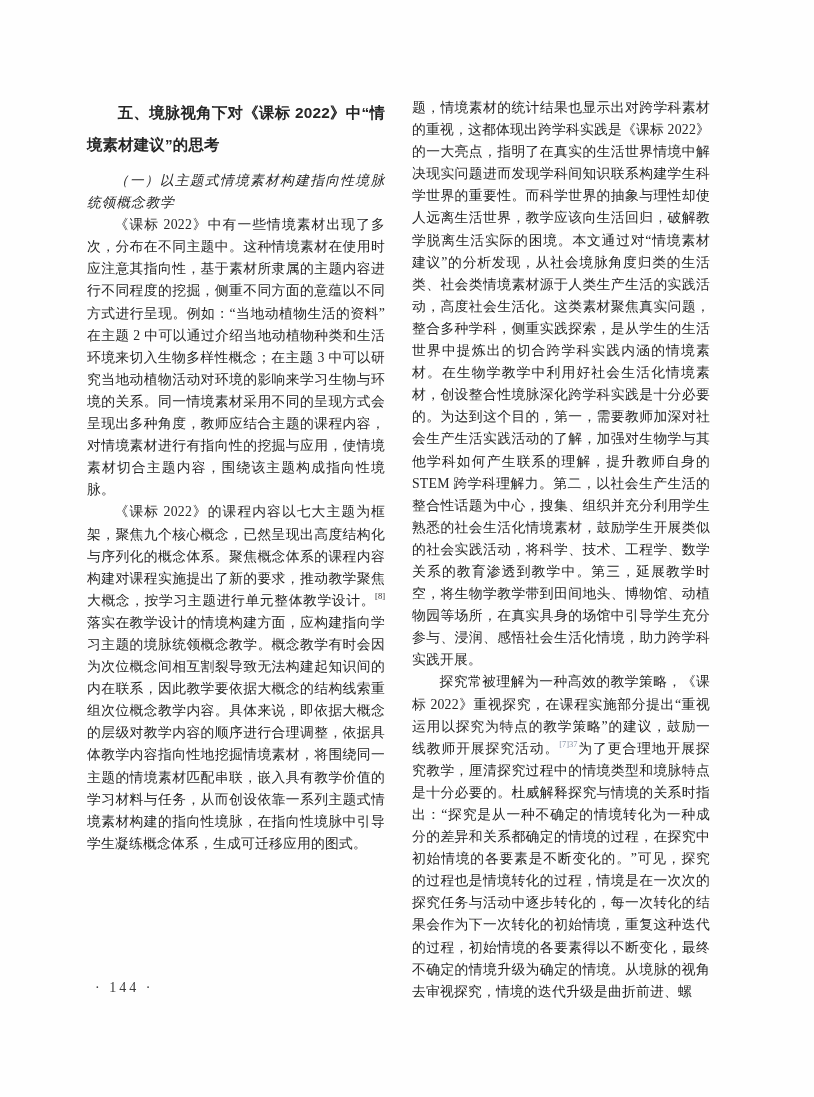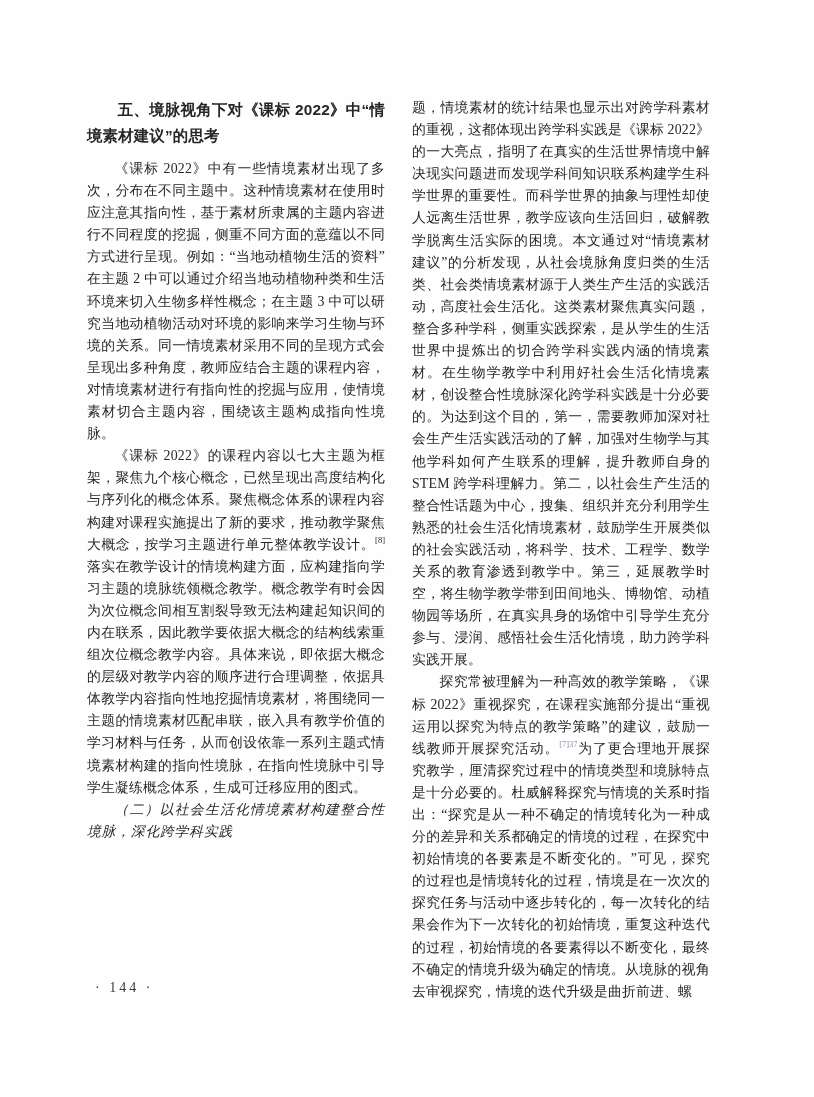--- a/index.html
+++ b/index.html
@@ -21,21 +21,21 @@
     text-align:justify;
     letter-spacing:0.2px;
     color:var(--text-color,#262626);
   }
   .col-left{left:87px;}
   .col-right{left:412px;}
   .blk-heading{
     font-family:"Liberation Sans","DejaVu Sans",sans-serif;
     font-weight:700;
     font-size:15.4px;
-    line-height:26px;
+    line-height:32px;
     text-indent:2em;
     text-align:justify;
     margin:0 0 9px 0;
   }
   .blk-subheading{
     font-style:italic;
     font-weight:400;
     font-size:13.8px;
     line-height:22.1px;
     letter-spacing:0.8px;
@@ -73,23 +73,23 @@
   }
   .footer .url{margin-left:22px;text-decoration:none;color:inherit;}
 </style>
 </head>
 <body>
 
 <div class="page">
 
   <div class="col col-left" id="left-col">
       <h2 class="blk-heading">五、境脉视角下对《课标 2022》中“情境素材建议”的思考</h2>
+      <h3 class="blk-subheading">（一）以主题式情境素材构建指向性境脉统领概念教学</h3>
       <p class="blk-paragraph">《课标 2022》中有一些情境素材出现了多次，分布在不同主题中。这种情境素材在使用时应注意其指向性，基于素材所隶属的主题内容进行不同程度的挖掘，侧重不同方面的意蕴以不同方式进行呈现。例如：“当地动植物生活的资料”在主题 2 中可以通过介绍当地动植物种类和生活环境来切入生物多样性概念；在主题 3 中可以研究当地动植物活动对环境的影响来学习生物与环境的关系。同一情境素材采用不同的呈现方式会呈现出多种角度，教师应结合主题的课程内容，对情境素材进行有指向性的挖掘与应用，使情境素材切合主题内容，围绕该主题构成指向性境脉。</p>
       <p class="blk-paragraph">《课标 2022》的课程内容以七大主题为框架，聚焦九个核心概念，已然呈现出高度结构化与序列化的概念体系。聚焦概念体系的课程内容构建对课程实施提出了新的要求，推动教学聚焦大概念，按学习主题进行单元整体教学设计。<sup class="cite">[8]</sup>落实在教学设计的情境构建方面，应构建指向学习主题的境脉统领概念教学。概念教学有时会因为次位概念间相互割裂导致无法构建起知识间的内在联系，因此教学要依据大概念的结构线索重组次位概念教学内容。具体来说，即依据大概念的层级对教学内容的顺序进行合理调整，依据具体教学内容指向性地挖掘情境素材，将围绕同一主题的情境素材匹配串联，嵌入具有教学价值的学习材料与任务，从而创设依靠一系列主题式情境素材构建的指向性境脉，在指向性境脉中引导学生凝练概念体系，生成可迁移应用的图式。</p>
-      <h3 class="blk-subheading">（二）以社会生活化情境素材构建整合性境脉，深化跨学科实践</h3>
     </div>
 
   <div class="col col-right" id="right-col">
       <p class="blk-paragraph no-indent">题，情境素材的统计结果也显示出对跨学科素材的重视，这都体现出跨学科实践是《课标 2022》的一大亮点，指明了在真实的生活世界情境中解决现实问题进而发现学科间知识联系构建学生科学世界的重要性。而科学世界的抽象与理性却使人远离生活世界，教学应该向生活回归，破解教学脱离生活实际的困境。本文通过对“情境素材建议”的分析发现，从社会境脉角度归类的生活类、社会类情境素材源于人类生产生活的实践活动，高度社会生活化。这类素材聚焦真实问题，整合多种学科，侧重实践探索，是从学生的生活世界中提炼出的切合跨学科实践内涵的情境素材。在生物学教学中利用好社会生活化情境素材，创设整合性境脉深化跨学科实践是十分必要的。为达到这个目的，第一，需要教师加深对社会生产生活实践活动的了解，加强对生物学与其他学科如何产生联系的理解，提升教师自身的 STEM 跨学科理解力。第二，以社会生产生活的整合性话题为中心，搜集、组织并充分利用学生熟悉的社会生活化情境素材，鼓励学生开展类似的社会实践活动，将科学、技术、工程学、数学关系的教育渗透到教学中。第三，延展教学时空，将生物学教学带到田间地头、博物馆、动植物园等场所，在真实具身的场馆中引导学生充分参与、浸润、感悟社会生活化情境，助力跨学科实践开展。</p>
       <p class="blk-paragraph">探究常被理解为一种高效的教学策略，《课标 2022》重视探究，在课程实施部分提出“重视运用以探究为特点的教学策略”的建议，鼓励一线教师开展探究活动。<sup class="cite muted">[7]37</sup>为了更合理地开展探究教学，厘清探究过程中的情境类型和境脉特点是十分必要的。杜威解释探究与情境的关系时指出：“探究是从一种不确定的情境转化为一种成分的差异和关系都确定的情境的过程，在探究中初始情境的各要素是不断变化的。”可见，探究的过程也是情境转化的过程，情境是在一次次的探究任务与活动中逐步转化的，每一次转化的结果会作为下一次转化的初始情境，重复这种迭代的过程，初始情境的各要素得以不断变化，最终不确定的情境升级为确定的情境。从境脉的视角去审视探究，情境的迭代升级是曲折前进、螺</p>
     </div>
 
   <div class="page-number">· 144 ·</div>
 
 

